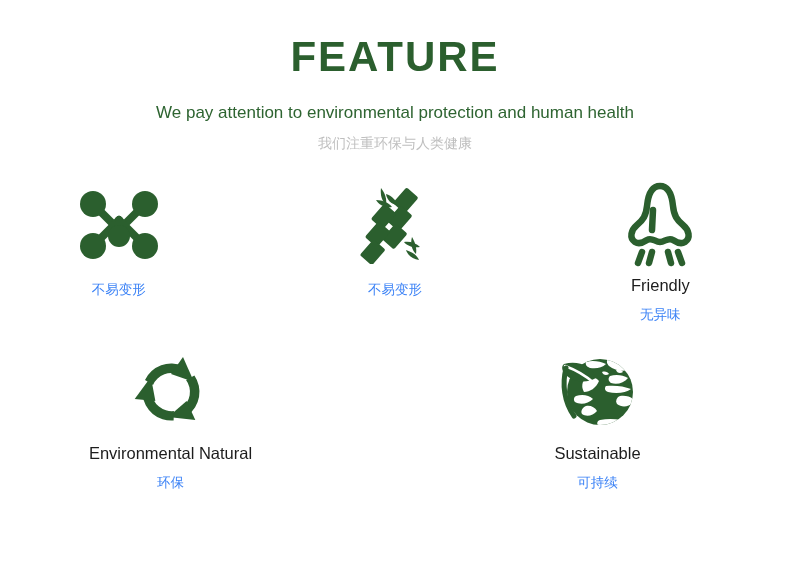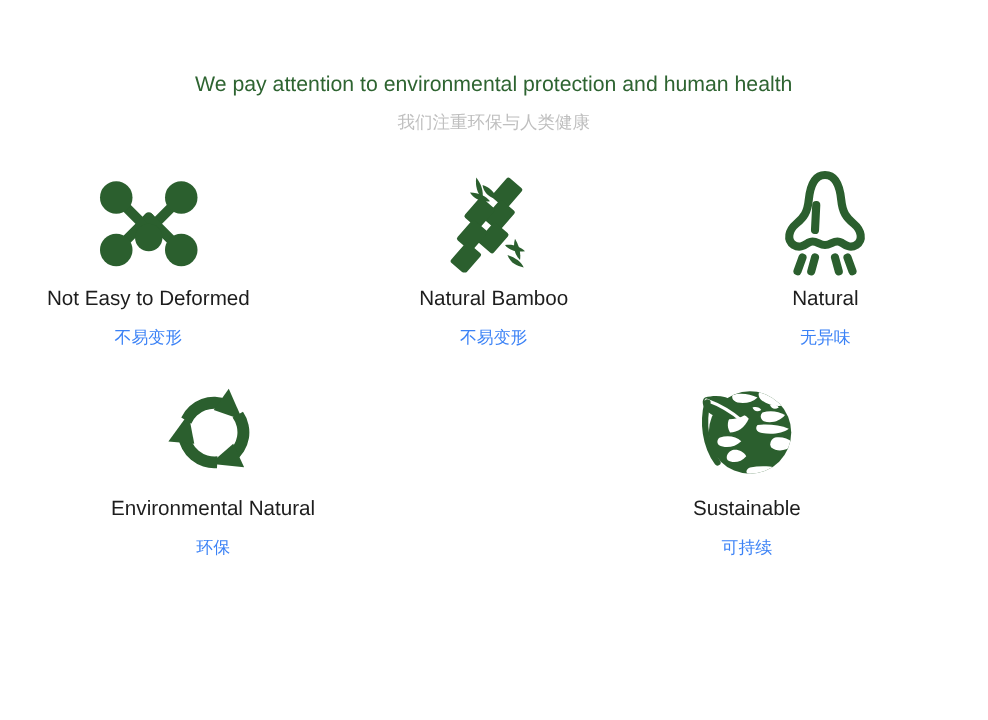--- a/index.html
+++ b/index.html
@@ -112,20 +112,21 @@
   .row-bottom .cell-0 { transform: translateX(-27px); }
   .row-bottom .cell-1 { transform: translateX(0px); }
   .row-bottom .cell-2 { transform: translateX(5px); }
 </style>
 </head>
 <body>
 
 <div class="page">
 
   <div class="header">
+    <div class="page-title">FEATURE</div>
     <div class="subtitle-en">We pay attention to environmental protection and human health</div>
     <div class="subtitle-cn">我们注重环保与人类健康</div>
   </div>
 
   <div class="features">
 
     <div class="feature-row feature-row-top row-top">
 
       <div class="feature-cell cell-0">
         <div class="feature-icon">
@@ -138,21 +139,20 @@
             </g>
             <g fill="#2b5f2e">
               <circle cx="17" cy="20" r="13"></circle>
               <circle cx="69" cy="20" r="13"></circle>
               <circle cx="17" cy="62" r="13"></circle>
               <circle cx="69" cy="62" r="13"></circle>
               <circle cx="43" cy="52" r="11"></circle>
             </g>
           </svg>
         </div>
-        <div class="feature-label">Not Easy to Deformed</div>
         <div class="feature-label-cn">不易变形</div>
       </div>
 
       <div class="feature-cell cell-1">
         <div class="feature-icon">
           <svg width="78" height="80" viewBox="0 0 78 80" aria-hidden="true">
             <g fill="#2b5f2e">
 
               <g transform="rotate(41 50 16)">
                 <rect x="42" y="6" width="16" height="21" rx="2"></rect>
@@ -181,21 +181,20 @@
               <path d="M25 4 C29 9 31 15 30 21 C26 17 24 11 25 4 Z"></path>
             </g>
 
             <g fill="#2b5f2e">
               <path d="M48 58 C54 57 60 59 64 63 C57 64 51 62 48 58 Z"></path>
               <path d="M50 66 C56 68 61 71 63 76 C57 75 52 72 50 66 Z"></path>
               <path d="M56 53 C59 58 61 64 60 70 C56 66 54 60 56 53 Z"></path>
             </g>
           </svg>
         </div>
-        <div class="feature-label">Natural Bamboo</div>
         <div class="feature-label-cn">不易变形</div>
       </div>
 
       <div class="feature-cell cell-2">
         <div class="feature-icon">
           <svg width="74" height="88" viewBox="0 0 74 88" aria-hidden="true">
             <g stroke="#2b5f2e" stroke-width="6.5" fill="none" stroke-linecap="round" stroke-linejoin="round">
               <path d="M37 6
                        C28 6 25 16 24 26
                        C23 36 20 40 14 45
@@ -208,21 +207,21 @@
                        C54 40 51 36 50 26
                        C49 16 46 6 37 6 Z"></path>
               <line x1="30" y1="30" x2="29" y2="50"></line>
               <line x1="19" y1="72" x2="15" y2="83"></line>
               <line x1="29" y1="72" x2="26" y2="83"></line>
               <line x1="45" y1="72" x2="48" y2="83"></line>
               <line x1="55" y1="72" x2="59" y2="83"></line>
             </g>
           </svg>
         </div>
-        <div class="feature-label">Natural</div>
+        <div class="feature-label">Friendly</div>
         <div class="feature-label-cn">无异味</div>
       </div>
     </div>
 
     <div class="feature-row feature-row-bottom row-bottom">
 
       <div class="feature-cell cell-0">
         <div class="feature-icon">
           <svg width="86" height="86" viewBox="0 0 86 86" aria-hidden="true">
             <g fill="#2b5f2e">

